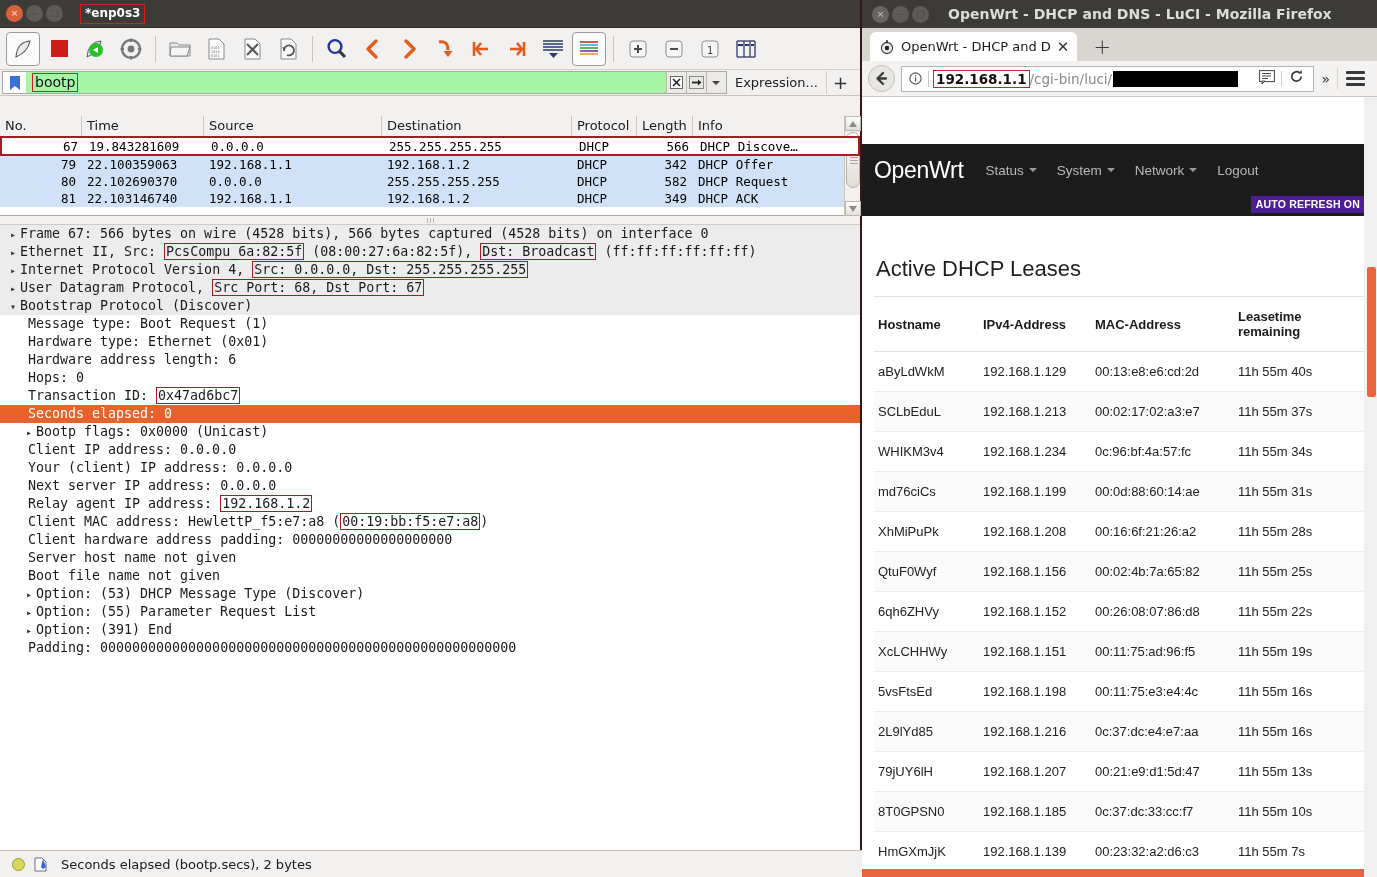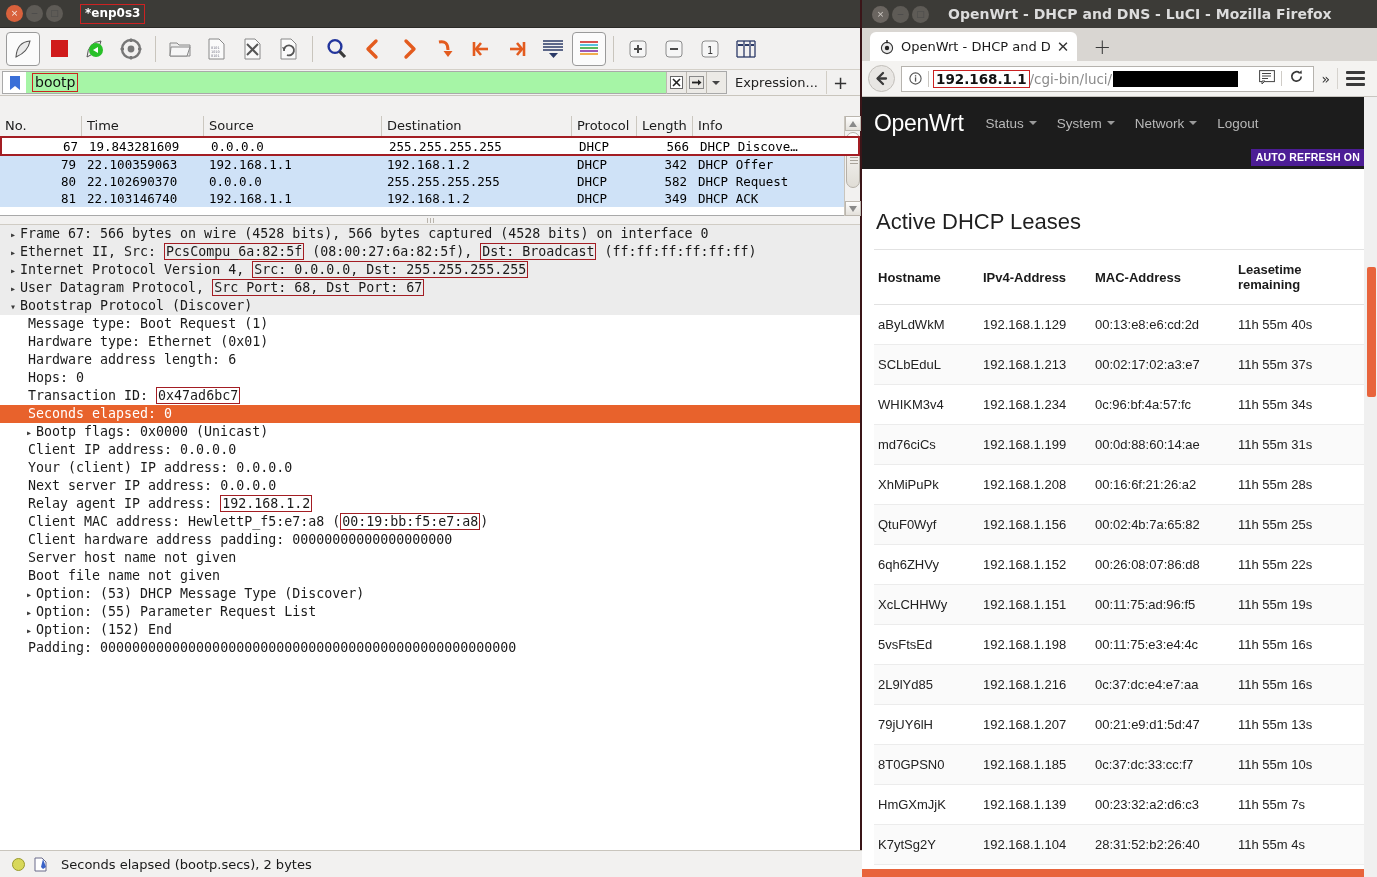--- a/index.html
+++ b/index.html
@@ -495,21 +495,21 @@
       <div class="pd-row ind1b"><span>Client IP address: 0.0.0.0</span></div>
       <div class="pd-row ind1b"><span>Your (client) IP address: 0.0.0.0</span></div>
       <div class="pd-row ind1b"><span>Next server IP address: 0.0.0.0</span></div>
       <div class="pd-row ind1b"><span>Relay agent IP address: </span><span class="box">192.168.1.2</span></div>
       <div class="pd-row ind1b"><span>Client MAC address: HewlettP_f5:e7:a8 (</span><span class="box">00:19:bb:f5:e7:a8</span><span>)</span></div>
       <div class="pd-row ind1b"><span>Client hardware address padding: 00000000000000000000</span></div>
       <div class="pd-row ind1b"><span>Server host name not given</span></div>
       <div class="pd-row ind1b"><span>Boot file name not given</span></div>
       <div class="pd-row ind1"><span class="tw">▸</span><span>Option: (53) DHCP Message Type (Discover)</span></div>
       <div class="pd-row ind1"><span class="tw">▸</span><span>Option: (55) Parameter Request List</span></div>
-      <div class="pd-row ind1"><span class="tw">▸</span><span>Option: (152) End</span></div>
+      <div class="pd-row ind1"><span class="tw">▸</span><span>Option: (391) End</span></div>
       <div class="pd-row ind1b"><span>Padding: 0000000000000000000000000000000000000000000000000000</span></div>
     </div>
 
     <div class="ws-status">
       <div class="st-dot"></div>
       <div class="st-ico">
         <svg width="14" height="15" viewBox="0 0 14 15">
             <path d="M2 1 h7 l4 4 v9 H2 Z" fill="#fff" stroke="#6a6a8a"></path>
             <path d="M10 2 l3 8 l-3 2 l-2 -2 z" fill="#3a63c8"></path>
           </svg>
@@ -587,21 +587,21 @@
         </div>
       </div>
       <div class="ff-chev">»</div>
       <div class="ff-menu">
           <i></i>
           <i></i>
           <i></i>
         </div>
     </div>
 
-    <div style="position:relative;">
+    <div style="position:relative;margin-top:47px;">
       <div class="owrt-nav">
         <div class="owrt-logo">OpenWrt</div>
         <div class="owrt-menu">
           <div class="owrt-mi">
               <span>Status</span>
               <span class="caret"></span>
             </div>
           <div class="owrt-mi">
               <span>System</span>
               <span class="caret"></span>

